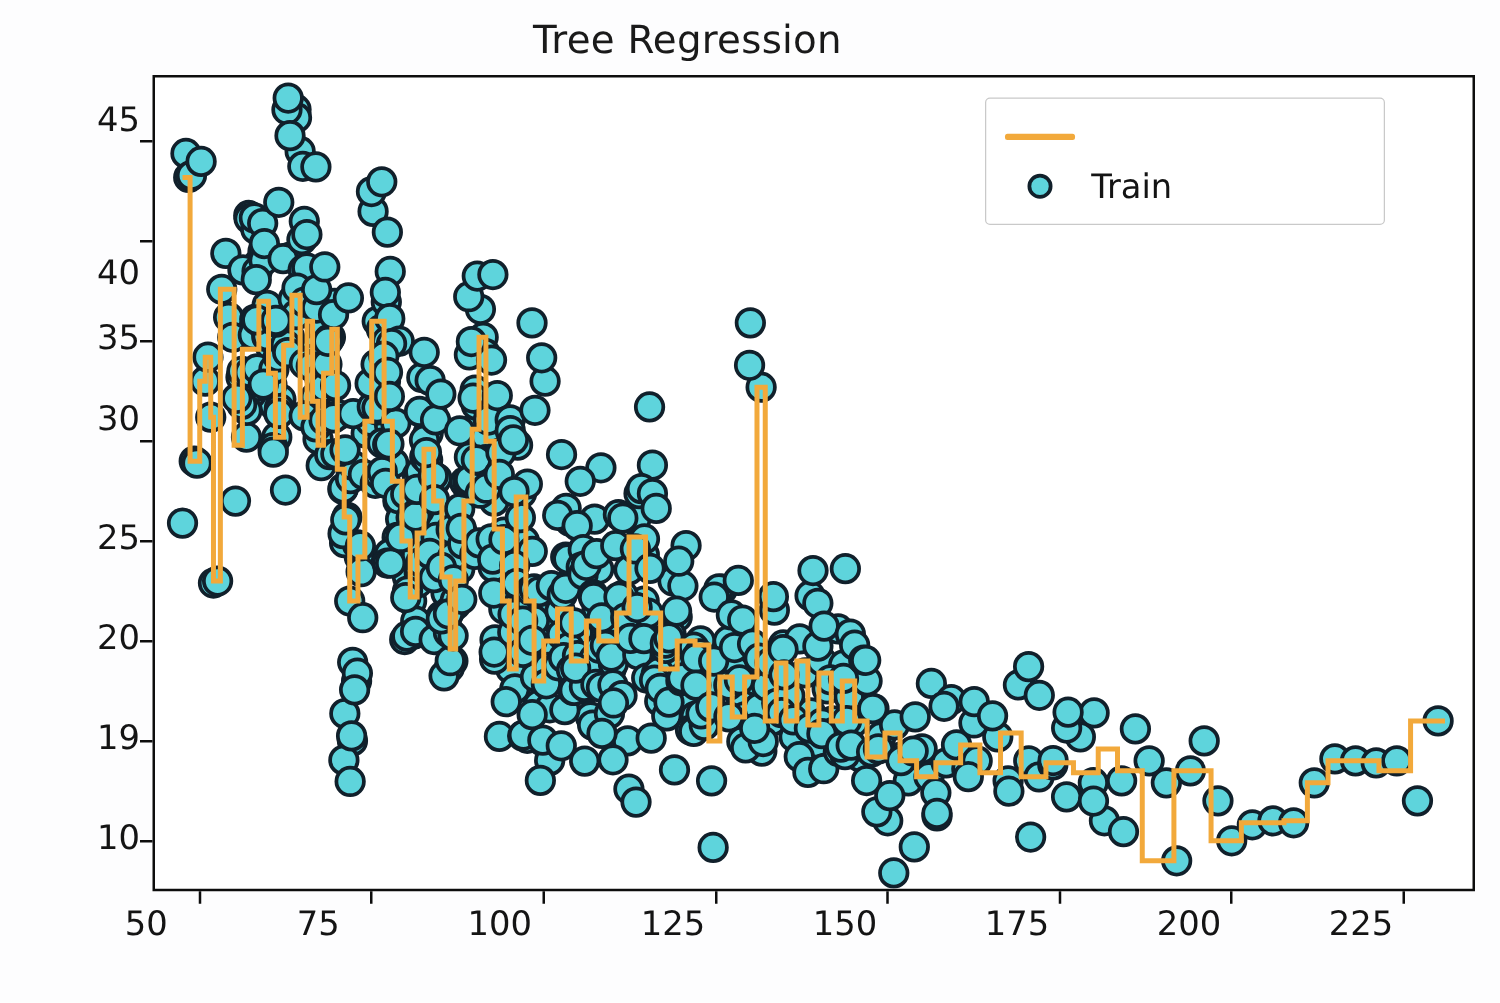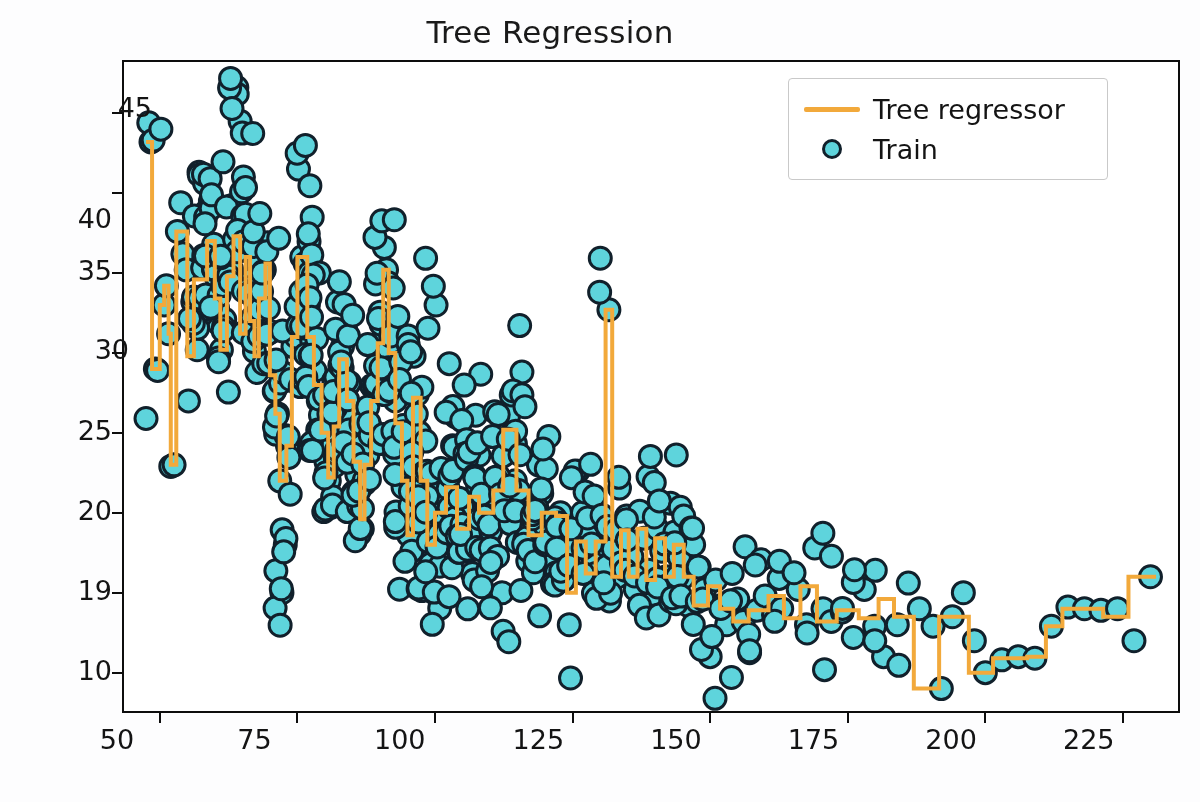--- a/index.html
+++ b/index.html
@@ -826,27 +826,27 @@
 
   <div id="y-ticks">
       <div class="y-tick-wrap" style="top: 654.635px; padding-right: 14px;">10</div>
       <div class="tickmark-y" style="top: 671.635px;"></div>
       <div class="y-tick-wrap" style="top: 574.709px; padding-right: 14px;">19</div>
       <div class="tickmark-y" style="top: 591.709px;"></div>
       <div class="y-tick-wrap" style="top: 494.783px; padding-right: 14px;">20</div>
       <div class="tickmark-y" style="top: 511.783px;"></div>
       <div class="y-tick-wrap" style="top: 414.857px; padding-right: 14px;">25</div>
       <div class="tickmark-y" style="top: 431.857px;"></div>
-      <div class="y-tick-wrap" style="top: 334px; padding-right: 14px; margin-left: 17px;">30</div>
+      <div class="y-tick-wrap" style="top: 320px; padding-right: 14px;">30</div>
       <div class="tickmark-y" style="top: 351.931px;"></div>
       <div class="y-tick-wrap" style="top: 255.005px; padding-right: 14px;">35</div>
       <div class="tickmark-y" style="top: 272.005px;"></div>
       <div class="y-tick-wrap" style="top: 175.079px; padding-right: 14px; margin-top: 28px;">40</div>
       <div class="tickmark-y" style="top: 192.079px;"></div>
-      <div class="y-tick-wrap" style="top: 92px; padding-right: 14px; padding-left: 40px;">45</div>
+      <div class="y-tick-wrap" style="top: 81px; padding-right: 14px;">45</div>
       <div class="tickmark-y" style="top: 112.153px;"></div>
     </div>
   <div id="x-ticks">
       <div class="x-tick-wrap" style="left: 159.775px;">50</div>
       <div class="tickmark-x" style="left: 158.775px;"></div>
       <div class="x-tick-wrap" style="left: 297.373px;">75</div>
       <div class="tickmark-x" style="left: 296.373px;"></div>
       <div class="x-tick-wrap" style="left: 434px;">100</div>
       <div class="tickmark-x" style="left: 433.971px;"></div>
       <div class="x-tick-wrap" style="left: 572.569px;">125</div>
@@ -859,21 +859,20 @@
       <div class="tickmark-x" style="left: 984.363px;"></div>
       <div class="x-tick-wrap" style="left: 1122.96px;">225</div>
       <div class="tickmark-x" style="left: 1121.96px;"></div>
     </div>
 
   <div id="legend">
     <div class="legend-row">
       <span class="legend-sample">
         <span class="legend-line" id="lg-line" style="background: rgb(242, 169, 59);"></span>
       </span>
-      <span class="legend-text">Tree regressor</span>
     </div>
     <div class="legend-row">
       <span class="legend-sample">
         <span class="legend-marker" id="lg-marker" style="background: rgb(94, 212, 220); border: 3px solid rgb(17, 32, 43);"></span>
       </span>
       <span class="legend-text">Train</span>
     </div>
   </div>
 
 

